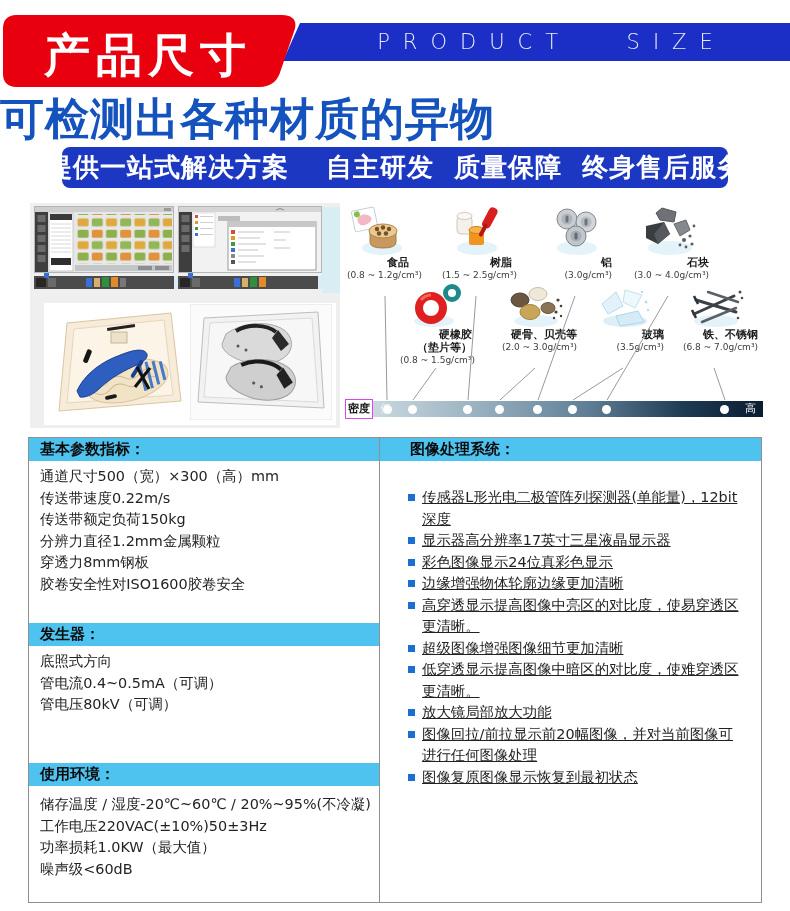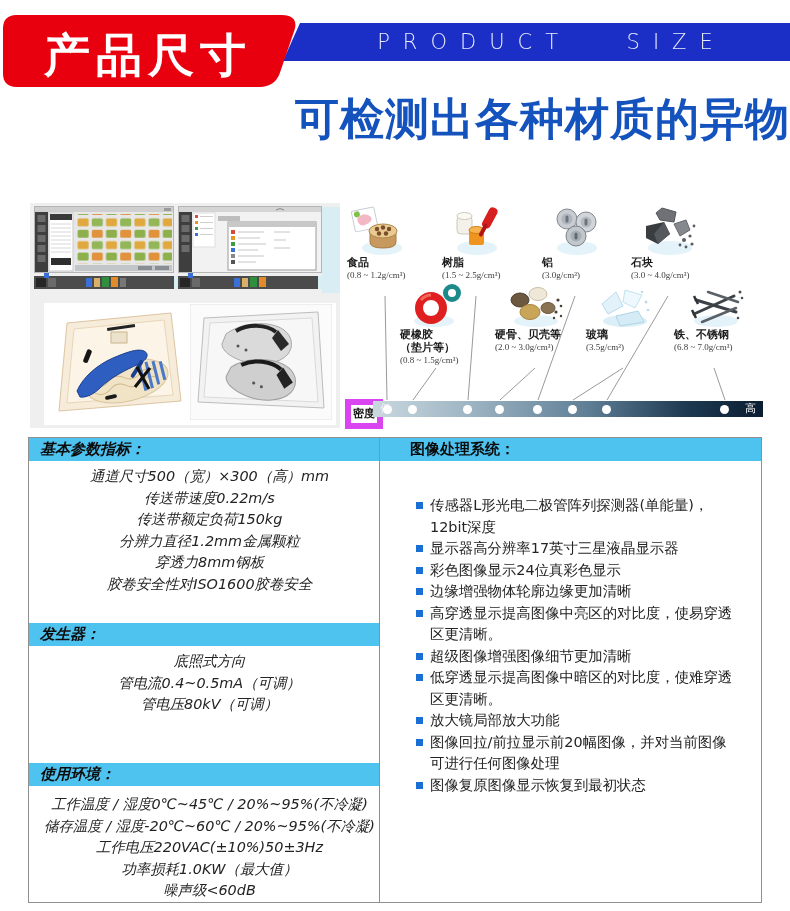--- a/index.html
+++ b/index.html
@@ -7,86 +7,87 @@
         font-family:"DejaVu Sans","Liberation Sans",sans-serif;color:#222;}
 
   
   .blue-band{position:absolute;left:283px;top:23px;right:0;height:38px;background:#1b2ec6;
              clip-path:polygon(17px 0,100% 0,100% 100%,0 100%);
              display:flex;align-items:center;justify-content:center;text-align:right;}
   .blue-band span{color:#e9edfa;font-size:21px;font-weight:300;letter-spacing:.62em;word-spacing:1.7em;padding-left:30px;}
   .ribbon-wrap{position:absolute;left:0;top:13px;width:300px;height:78px;}
   .red-title{position:absolute;left:12px;top:12px;width:272px;text-align:center;
              color:#fff;font-size:46px;font-weight:900;letter-spacing:6px;}
-  .tagline{position:absolute;left:0;top:90px;width:790px;text-align:right;
+  .tagline{position:absolute;left:0;top:90px;width:790px;text-align:left;
            color:#1452bd;font-size:44px;font-weight:900;letter-spacing:1px;}
   .banner{position:absolute;left:62px;top:147px;width:666px;height:41px;background:#1c38c3;border-radius:8px;
           display:flex;align-items:center;justify-content:center;color:#fff;font-size:26px;font-weight:700;
           letter-spacing:1px;white-space:pre;}
 
   
   .media{position:absolute;left:30px;top:203px;width:310px;height:225px;background:#efeff0;}
   .media .strip{position:absolute;right:0;top:4px;width:18px;height:86px;background:#d9edf4;}
   .media .shoe-bg{position:absolute;left:14px;top:100px;width:292px;height:122px;background:#fff;}
   .media svg{position:absolute;display:block;}
   #win1{left:4px;top:3px;}
   #win2{left:148px;top:3px;}
   #shoe1{left:17px;top:104px;}
   #shoe2{left:160px;top:101px;}
 
   
   .chart{position:absolute;left:345px;top:200px;width:420px;height:228px;}
-  .mat{position:absolute;text-align:left;font-family:Liberation Serif, serif;}
+  .mat{position:absolute;text-align:right;}
   .mat svg{display:block;margin:0 auto;}
   .mname{font-size:11px;font-weight:700;color:#1a1a1a;line-height:13px;}
   .mrange{font-size:9px;color:#3c3c3c;margin-top:1px;white-space:nowrap;}
   .m0{left:2px;top:4px;width:62px;}
   .m1{left:97px;top:4px;width:70px;}
   .m2{left:197px;top:4px;width:70px;}
   .m3{left:286px;top:4px;width:78px;}
   .m4{left:55px;top:84px;width:72px;}
   .m5{left:150px;top:84px;width:82px;}
   .m6{left:241px;top:84px;width:78px;}
   .m7{left:329px;top:84px;width:84px;}
   .leaders{position:absolute;left:0;top:0;pointer-events:none;}
-  .dlabel{position:absolute;left:0;top:199px;width:26px;height:18px;background:#fff;border:6px solid #d946ef;
+  .dlabel{position:absolute;left:0;top:199px;width:26px;height:18px;background:#fff;border:1px solid #d946ef;
           font-size:11px;font-weight:700;text-align:center;line-height:18px;color:#111;}
   .dbar{position:absolute;left:28px;top:201px;width:390px;height:16px;
         background:linear-gradient(90deg,#c9d8e0 0%,#9db4c2 25%,#5f7f96 55%,#1d3a52 80%,#0b1d31 100%);}
   .dlow{position:absolute;left:7px;top:0;font-size:11px;line-height:16px;color:#eef2f5;}
   .dhigh{position:absolute;right:7px;top:0;font-size:11px;line-height:16px;color:#fff;}
   .dot{position:absolute;top:3.5px;width:9px;height:9px;border-radius:50%;background:#fff;}
 
   
   .table{position:absolute;left:28px;top:437px;width:732px;height:464px;border:1px solid #8f8f8f;display:flex;}
-  .col-left{position:relative;width:350px;border-right:1px solid #8f8f8f;font-style:italic;}
+  .col-left{position:relative;width:350px;border-right:1px solid #8f8f8f;}
   .col-right{position:relative;flex:1;}
   .sec-h{position:absolute;left:0;right:0;height:23px;background:#4fc3f0;color:#0c0c0c;
          font-size:15px;font-weight:700;line-height:23px;padding-left:11px;box-sizing:border-box;}
   .sec-c{position:absolute;left:0;right:0;padding:5px 0 0 11px;}
-  .spec-row{font-size:14.4px;line-height:21.5px;color:#232323;white-space:nowrap;text-align:center;}
-  .bullets{position:absolute;left:0;right:0;top:23px;margin:8px;padding:26px 14px 0 28px;list-style:none;}
+  .spec-row{font-size:14.4px;line-height:21.5px;color:#232323;white-space:nowrap;}
+  .bullets{position:absolute;left:0;right:0;top:23px;margin:0;padding:26px 14px 0 28px;list-style:none;text-decoration:underline;}
   .bullets li{position:relative;padding-left:14px;font-size:14.4px;line-height:21.5px;color:#232323;}
   .bullets .sq{position:absolute;left:0;top:7px;width:7px;height:7px;background:#1a6fd4;display:block;}
 </style>
 </head>
 <body>
 
 <div class="page">
 
   <div class="blue-band">
     <span>PRODUCT SIZE</span>
   </div>
   <div class="ribbon-wrap">
     <svg width="300" height="78" viewBox="0 0 300 78">
       <path d="M16 2 H282 C293 2 297.5 8 294.5 17 L279.5 61 C276.5 69 269 74 260 74 H16 C8 74 3 69 3 61 V15 C3 7 8 2 16 2 Z" fill="#e8000f"></path>
     </svg>
     <div class="red-title">产品尺寸</div>
   </div>
   <div class="tagline">可检测出各种材质的异物</div>
+  <div class="banner">提供一站式解决方案　 自主研发  质量保障  终身售后服务</div>
 
   <div class="media">
     <div class="strip"></div>
     <div class="shoe-bg"></div>
 
     <svg id="win1" width="146" height="88" viewBox="0 0 146 88">
       <rect x="0.5" y="0.5" width="139" height="66" fill="#e7e7e7" stroke="#b5b5b5"></rect>
       <rect x="1" y="1" width="138" height="5" fill="#cfcfcf"></rect>
       <rect x="130" y="2" width="7" height="3" fill="#9a9a9a"></rect>
       <rect x="1" y="6" width="13" height="60" fill="#3e3e3e"></rect>
@@ -426,21 +427,20 @@
           <div class="spec-row">胶卷安全性对ISO1600胶卷安全</div>
         </div>
       <div class="sec-h" style="top:185px">发生器：</div>
       <div class="sec-c" id="generator-rows" style="top:208px;height:117px">
           <div class="spec-row">底照式方向</div>
           <div class="spec-row">管电流0.4~0.5mA（可调）</div>
           <div class="spec-row">管电压80kV（可调）</div>
         </div>
       <div class="sec-h" style="top:325px">使用环境：</div>
       <div class="sec-c" id="environment-rows" style="top:348px;height:115px;padding-top:8px">
-          <div class="spec-row">工作温度 / 湿度0℃~45℃ / 20%~95%(不冷凝)</div>
           <div class="spec-row">储存温度 / 湿度-20℃~60℃ / 20%~95%(不冷凝)</div>
           <div class="spec-row">工作电压220VAC(±10%)50±3Hz</div>
           <div class="spec-row">功率损耗1.0KW（最大值）</div>
           <div class="spec-row">噪声级&lt;60dB</div>
         </div>
     </div>
     <div class="col-right">
       <div class="sec-h" style="top:0;padding-left:30px">图像处理系统：</div>
       <ul class="bullets" id="bullets">
           <li><span class="sq"></span><span>传感器L形光电二极管阵列探测器(单能量)，12bit深度</span></li>

